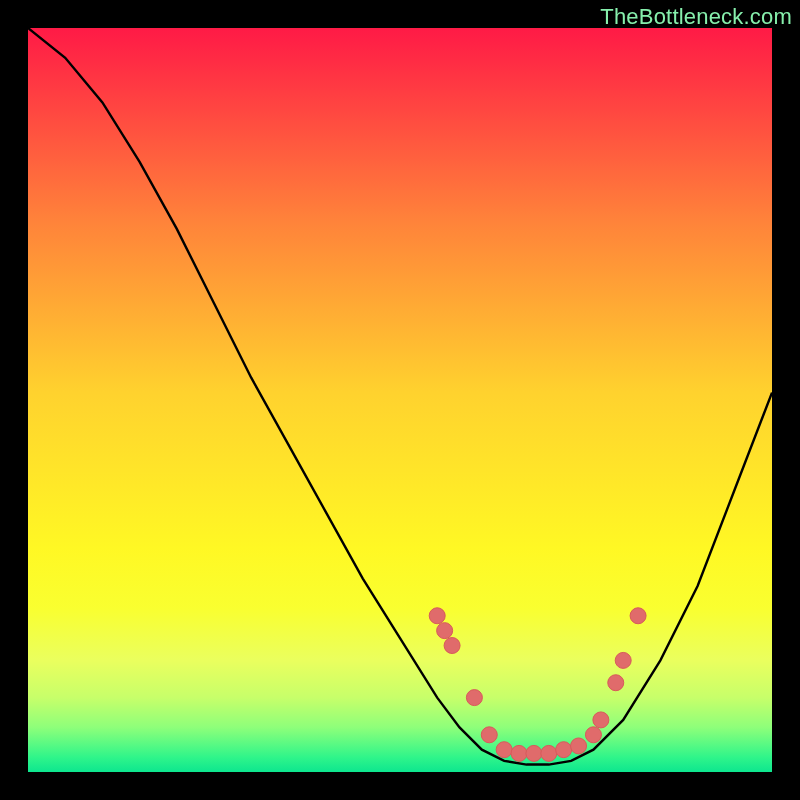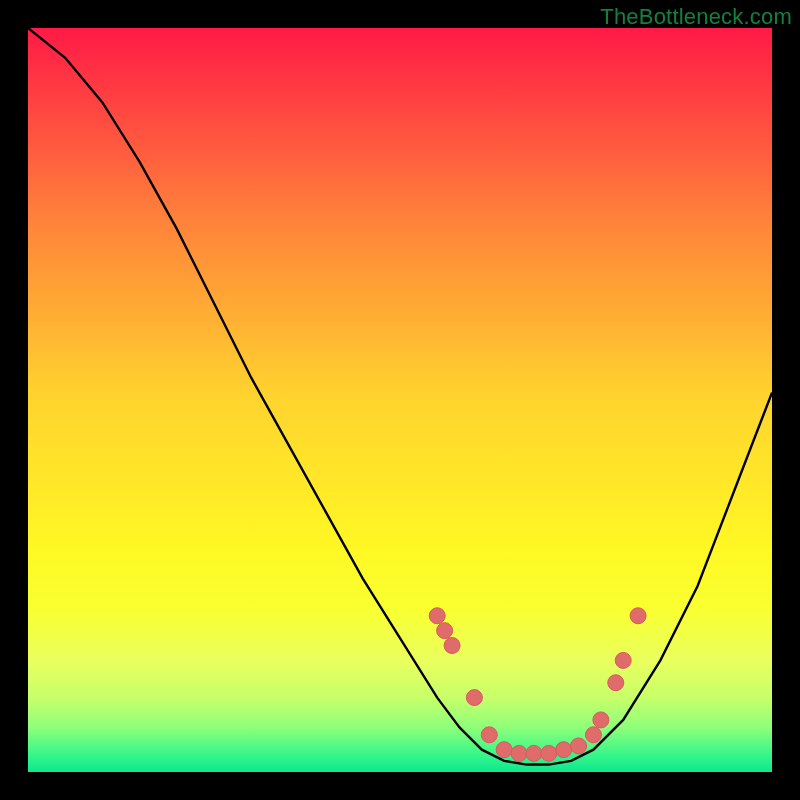--- a/index.html
+++ b/index.html
@@ -27,21 +27,21 @@
   }
   .plot-area svg {
     display: block;
     width: 744px;
     height: 744px;
   }
   .attribution {
     position: absolute;
     top: 4px;
     right: 8px;
-    color: #15803d;
+    color: #86efac;
     font-size: 22px;
     font-weight: 500;
     letter-spacing: 0.2px;
     user-select: none;
   }
 </style>
 </head>
 <body>
 
 <div class="frame">

